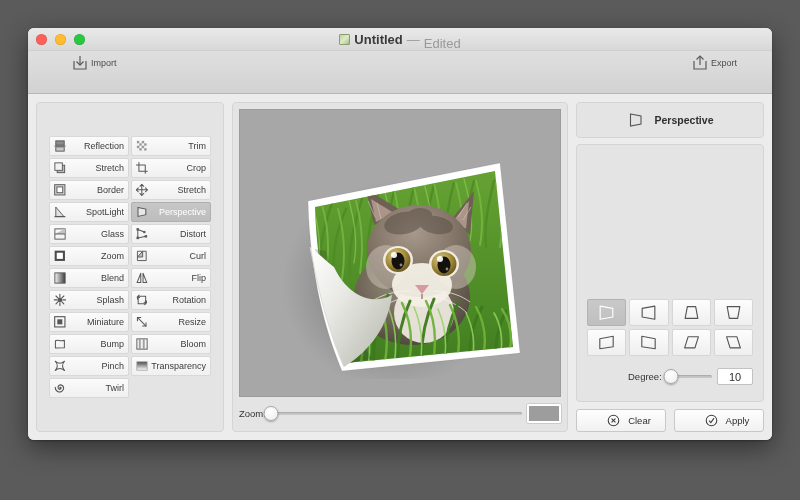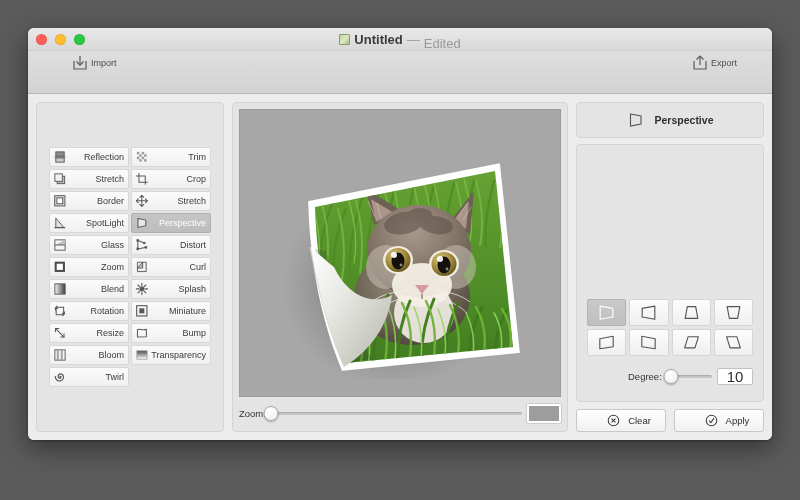--- a/index.html
+++ b/index.html
@@ -294,21 +294,21 @@
     gap: 5px;
   }
   .degree-label { font-size: 9.5px; color: #333; white-space: nowrap; padding-left: 41px; }
   .degree-slider { flex: 1 1 auto; }
   .degree-field {
     flex: 0 0 auto;
     width: 34px; height: 15px;
     background: #fff;
     border: 1px solid #c2c2c2;
     border-radius: 2px;
-    font-size: 15px;
+    font-size: 11px;
     color: #2e2e2e;
     display: flex; align-items: center; justify-content: center;
     cursor: text;
   }
   .insp-footer {
     flex: 0 0 auto;
     display: flex;
     gap: 8px;
     padding-top: 1px;
   }
@@ -504,20 +504,29 @@
                   </linearGradient>
                 </defs>
                 <rect x="2" y="2" width="11" height="11" fill="url(#bgi)" stroke="#585858" stroke-width="1"></rect>
               </svg>
             </span>
             <span class="nm">Blend</span>
           </div>
           <div class="effect">
             <span class="ic">
               <svg width="14" height="14" viewBox="0 0 15 15">
+                <path d="M6.2,12.4 L6.2,2.4 L2.2,12.4 Z" fill="none" stroke="#585858" stroke-width="1.1" stroke-linejoin="round" stroke-linecap="round"></path>
+                <path d="M8.6,12.4 L8.6,2.4 L12.6,12.4 Z" fill="none" stroke="#585858" stroke-width="1.1" stroke-linejoin="round" stroke-linecap="round"></path>
+              </svg>
+            </span>
+            <span class="nm">Flip</span>
+          </div>
+          <div class="effect">
+            <span class="ic">
+              <svg width="14" height="14" viewBox="0 0 15 15">
                 <g stroke="#585858" stroke-width="1.2" stroke-linecap="round">
                   <path d="M7.4,1.4 V4.2 M7.4,10.6 V13.4 M1.4,7.4 H4.2 M10.6,7.4 H13.4 M3.2,3.2 L5.2,5.2 M9.6,9.6 L11.6,11.6 M11.6,3.2 L9.6,5.2 M5.2,9.6 L3.2,11.6"></path>
                 </g>
                 <circle cx="7.4" cy="7.4" r="2.6" fill="#585858"></circle>
               </svg>
             </span>
             <span class="nm">Splash</span>
           </div>
           <div class="effect">
             <span class="ic">
@@ -557,20 +566,28 @@
           </div>
           <div class="effect">
             <span class="ic">
               <svg width="14" height="14" viewBox="0 0 15 15">
                 <rect x="2" y="2" width="11" height="11" fill="none" stroke="#585858" stroke-width="1"></rect>
                 <rect x="4.1" y="2" width="2.1" height="11" fill="#a0a0a0"></rect>
                 <rect x="8.3" y="2" width="2.1" height="11" fill="#a0a0a0"></rect>
               </svg>
             </span>
             <span class="nm">Bloom</span>
+          </div>
+          <div class="effect">
+            <span class="ic">
+              <svg width="14" height="14" viewBox="0 0 15 15">
+                <path d="M2.4,2.4 C5.2,5 9.2,5 12.4,2.4 C9.8,5.2 9.8,9.2 12.4,12.4 C9.2,9.8 5.2,9.8 2.4,12.4 C5,9.2 5,5.2 2.4,2.4 Z" fill="none" stroke="#585858" stroke-width="1.1" stroke-linejoin="round" stroke-linecap="round"></path>
+              </svg>
+            </span>
+            <span class="nm">Pinch</span>
           </div>
           <div class="effect">
             <span class="ic">
               <svg width="14" height="14" viewBox="0 0 15 15">
                 <defs>
                   <linearGradient id="tfi" x1="0" y1="0" x2="0" y2="1">
                     <stop offset="0%" stop-color="#4a4a4a"></stop>
                     <stop offset="100%" stop-color="#ffffff"></stop>
                   </linearGradient>
                 </defs>

